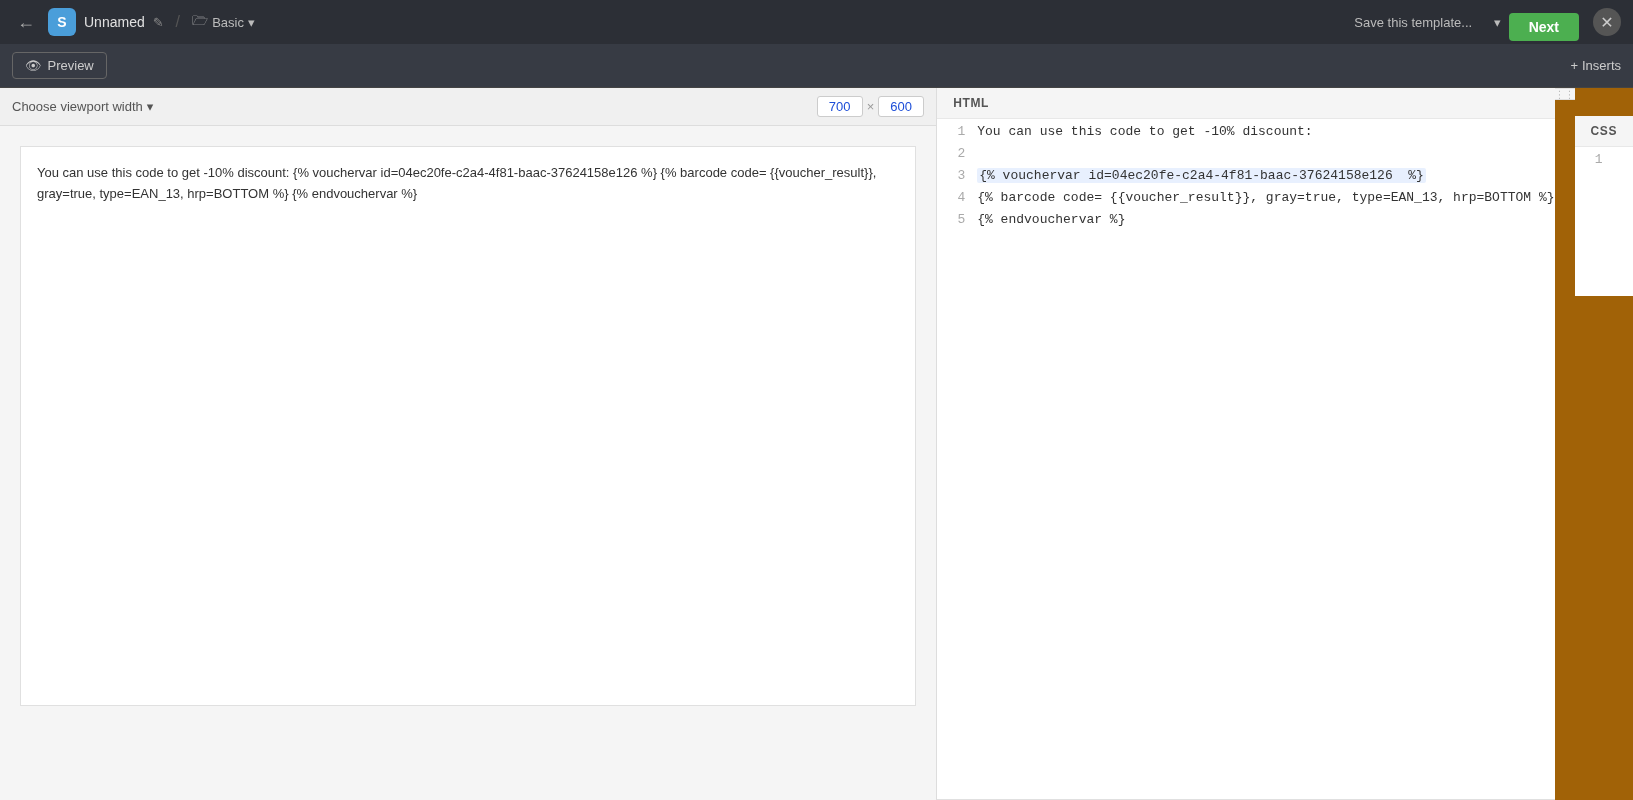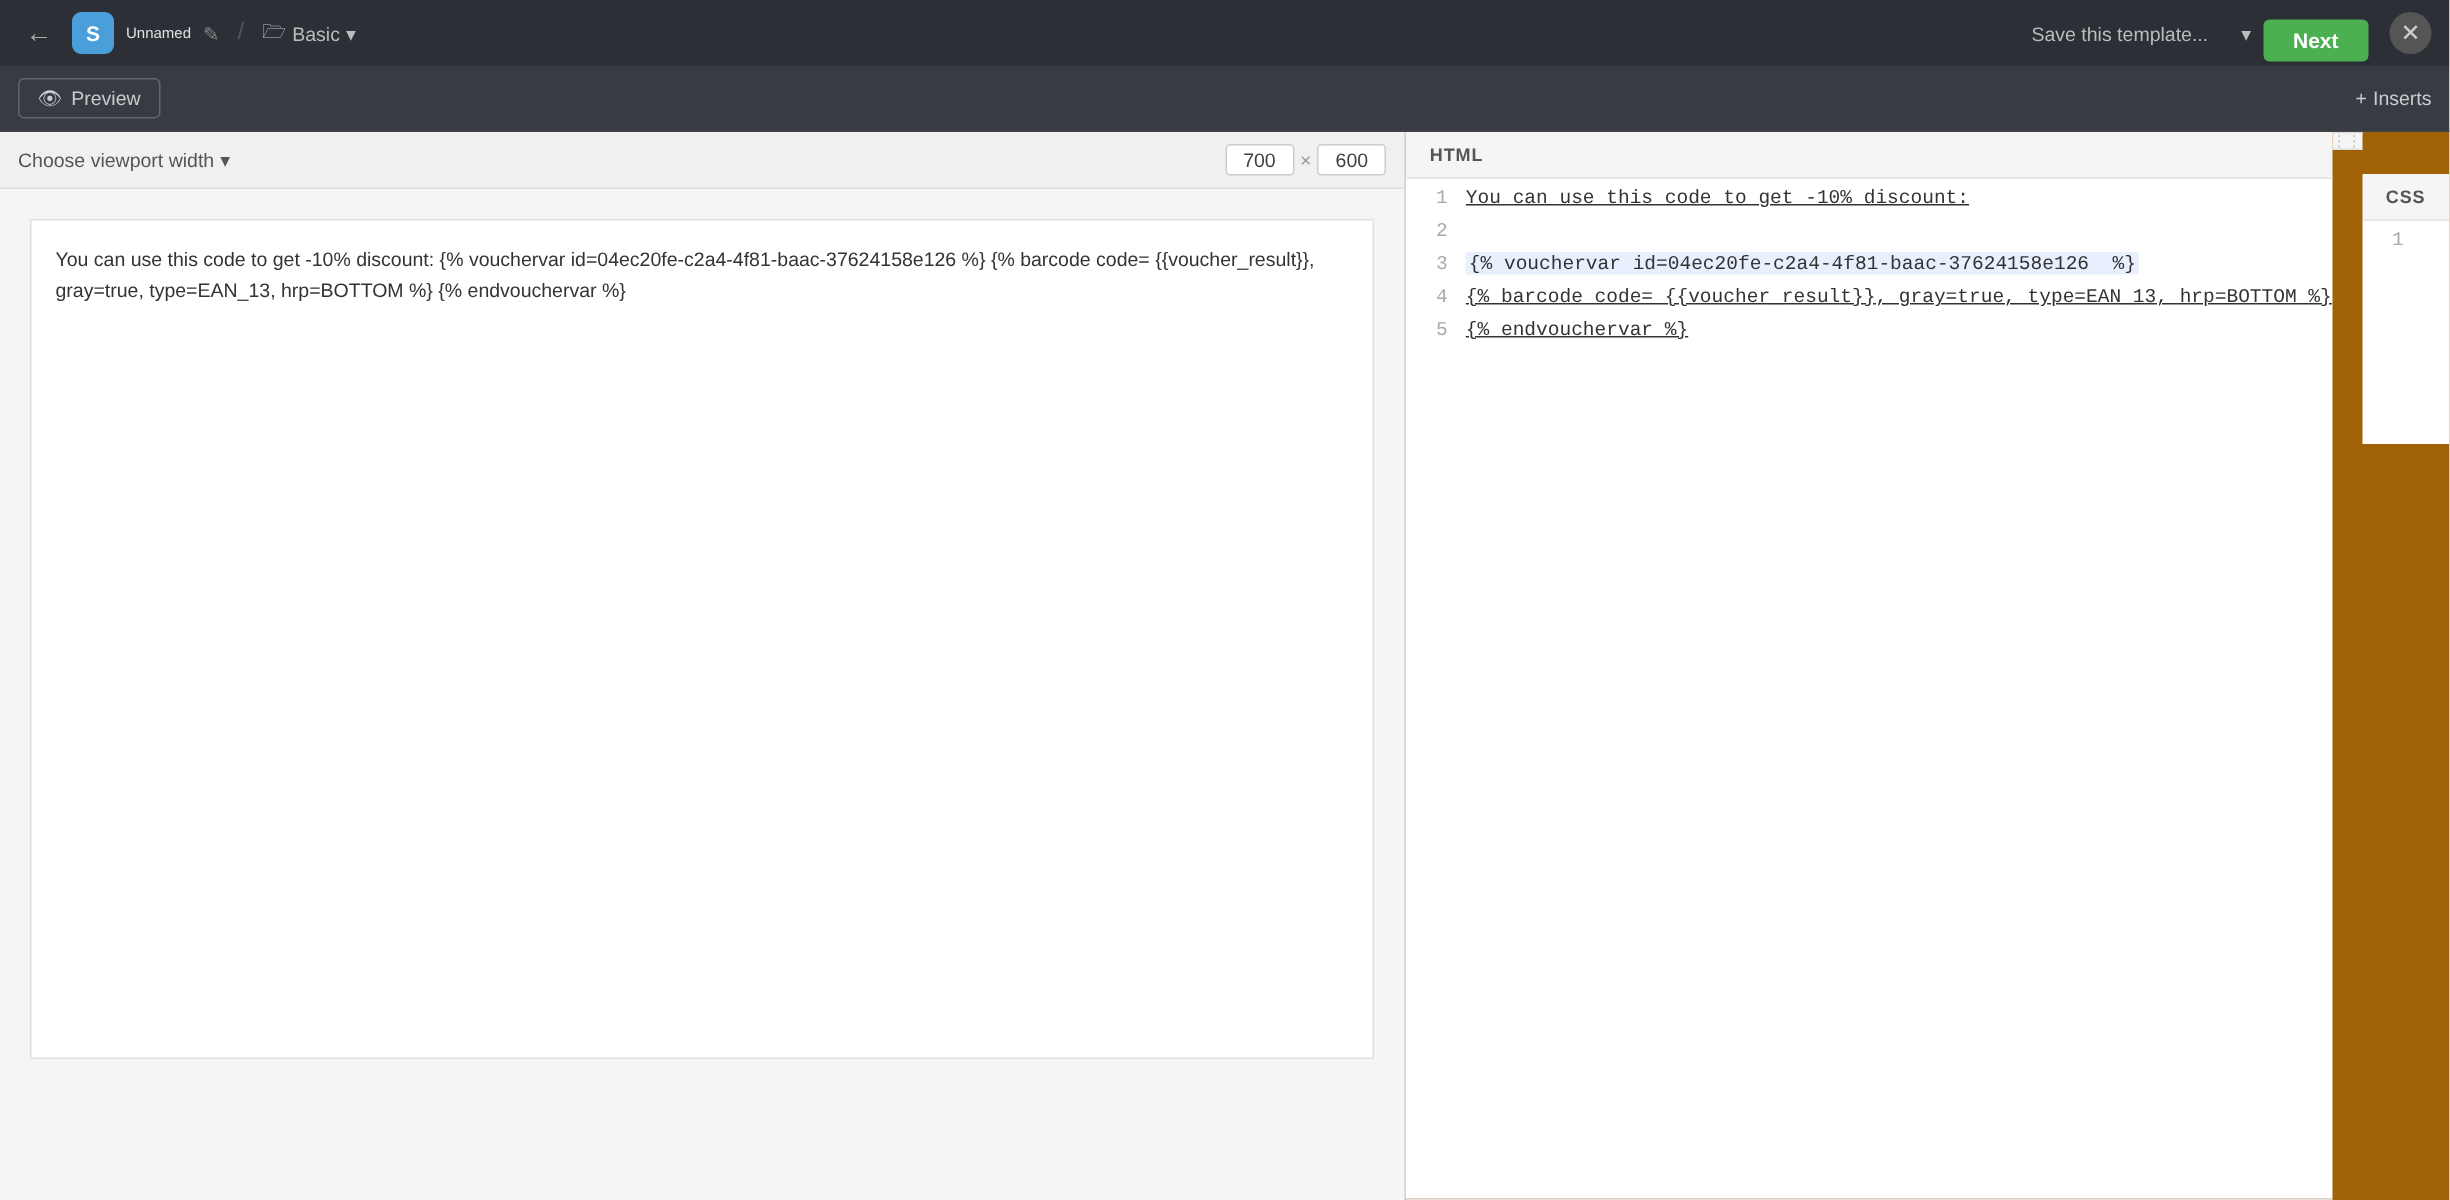--- a/index.html
+++ b/index.html
@@ -11,21 +11,21 @@
       padding: 0 12px; gap: 8px; color: #ccc;
     }
     .nav-back-btn {
       background: none; border: none; color: #aaa; cursor: pointer; font-size: 18px;
       display: flex; align-items: center; justify-content: center; width: 28px; height: 28px;
     }
     .nav-logo {
       width: 28px; height: 28px; background: #4a9eda; border-radius: 6px;
       display: flex; align-items: center; justify-content: center; color: white; font-size: 14px; font-weight: bold;
     }
-    .nav-title { color: #e0e0e0; font-size: 10px; font-weight: 500; }
+    .nav-title { color: #e0e0e0; font-size: 14px; font-weight: 500; }
     .nav-edit-icon { color: #888; font-size: 13px; cursor: pointer; }
     .nav-separator { color: #555; margin: 0 4px; }
     .nav-folder-group {
       display: flex; align-items: center; gap: 4px; color: #bbb; font-size: 13px; cursor: pointer;
     }
     .nav-spacer { flex: 1; }
     .nav-save-btn {
       background: none; border: none; color: #bbb; font-size: 13px; cursor: pointer;
       display: flex; align-items: center; gap: 22px;
     }
@@ -67,21 +67,21 @@
       display: flex; align-items: center; padding: 8px 12px; background: #f0f0f0;
       border-bottom: 1px solid #ddd; gap: 8px; font-size: 13px; color: #555;
     }
     .viewport-dropdown { display: flex; align-items: center; gap: 4px; cursor: pointer; }
     .viewport-spacer { flex: 1; }
     .viewport-size-group {
       display: flex; align-items: center; gap: 2px; font-size: 13px; color: #666;
     }
     .viewport-input {
       border: 1px solid #ccc; background: white; padding: 2px 6px;
-      font-size: 13px; color: #404040; width: 46px; text-align: center;
+      font-size: 13px; color: #1d4ed8; width: 46px; text-align: center;
       border-radius: 3px; outline: none;
     }
     .viewport-x { color: #999; font-size: 13px; margin: 0 2px; }
 
     .preview-area {
       flex: 1; padding: 20px; overflow: auto;
     }
     .preview-content {
       background: white; padding: 16px; font-size: 13px; color: #333;
       line-height: 1.6; min-height: 560px; border: 1px solid #e0e0e0;
@@ -104,21 +104,21 @@
       flex: 1; overflow: auto; padding: 4px 0; font-family: 'Menlo', 'Monaco', 'Courier New', monospace;
       font-size: 13px; background: white;
     }
     .code-line {
       display: flex; align-items: flex-start; padding: 1px 0; min-height: 22px;
     }
     .line-number {
       width: 40px; min-width: 40px; text-align: right; padding-right: 12px;
       color: #aaa; font-size: 13px; user-select: none; padding-left: 8px;
     }
-    .line-content { color: #333; font-size: 13px; white-space: pre; text-decoration: underline; }
+    .line-content { color: #333; font-size: 13px; white-space: pre; }
     .code-highlight { background: #e8f0fe; display: inline-block; padding: 0 2px; border-radius: 2px; color: #333; }
     .drag-handle {
       display: flex; align-items: center; justify-content: center;
       height: 12px; cursor: ns-resize; color: #bbb; font-size: 10px;
       background: #f5f5f5; border-top: 1px solid #e0e0e0; border-bottom: 1px solid #e0e0e0;
     }
 
     
     .css-panel {
       display: flex; flex-direction: column; height: 180px; margin-top: 28px;

